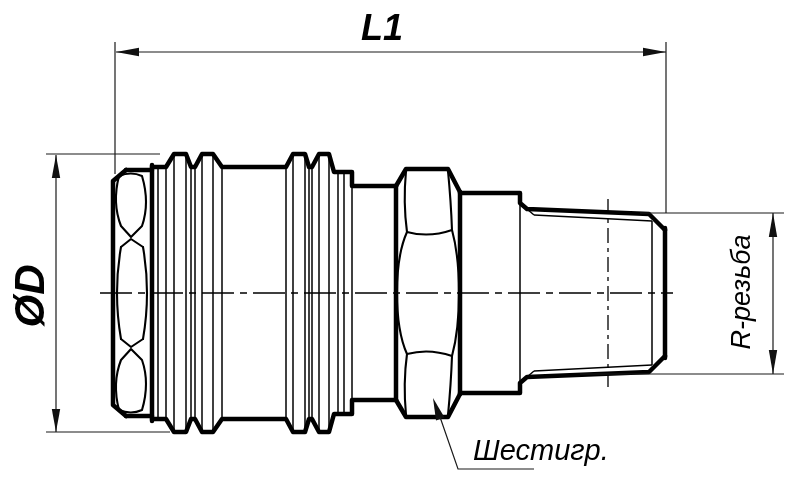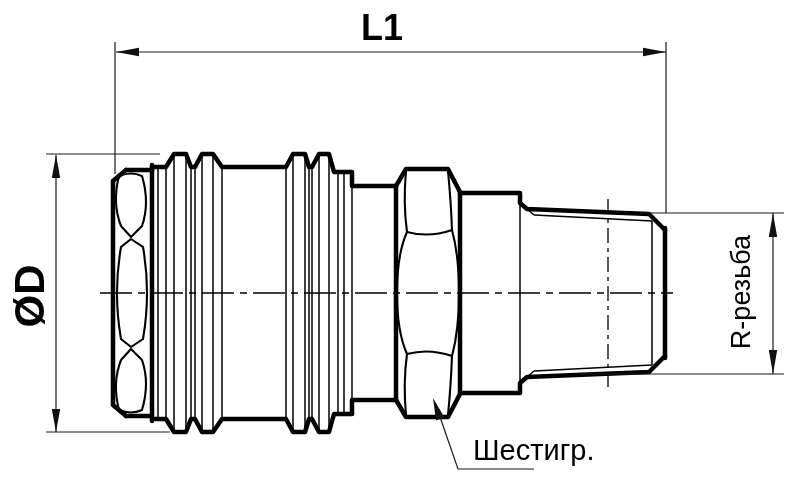--- a/index.html
+++ b/index.html
@@ -7,20 +7,21 @@
     padding: 0;
     background: #ffffff;
   }
   .canvas {
     position: relative;
     width: 792px;
     height: 483px;
     background: #ffffff;
     overflow: hidden;
     font-family: "Liberation Sans", sans-serif;
+    font-style: italic;
   }
   svg { display: block; }
   .outline { stroke: #000000; stroke-width: 4.5; fill: none; stroke-linecap: round; stroke-linejoin: round; }
   .medium  { stroke: #000000; stroke-width: 2.1; fill: none; stroke-linecap: round; stroke-linejoin: round; }
   .thin    { stroke: #000000; stroke-width: 1.5; fill: none; stroke-linecap: butt; }
   .dimline { stroke: #1a1a1a; stroke-width: 1.2; fill: none; stroke-linecap: butt; }
   .centerline { stroke: #000000; stroke-width: 1.3; fill: none; stroke-dasharray: 32 6 7 6; }
   .gaugeline  { stroke: #000000; stroke-width: 1.3; fill: none; stroke-dasharray: 15 5 4 5; }
   .arrow { fill: #111111; stroke: none; }
   .dim-text-bold   { font-family: "Liberation Sans", sans-serif; font-weight: bold;  fill: #000000; }

